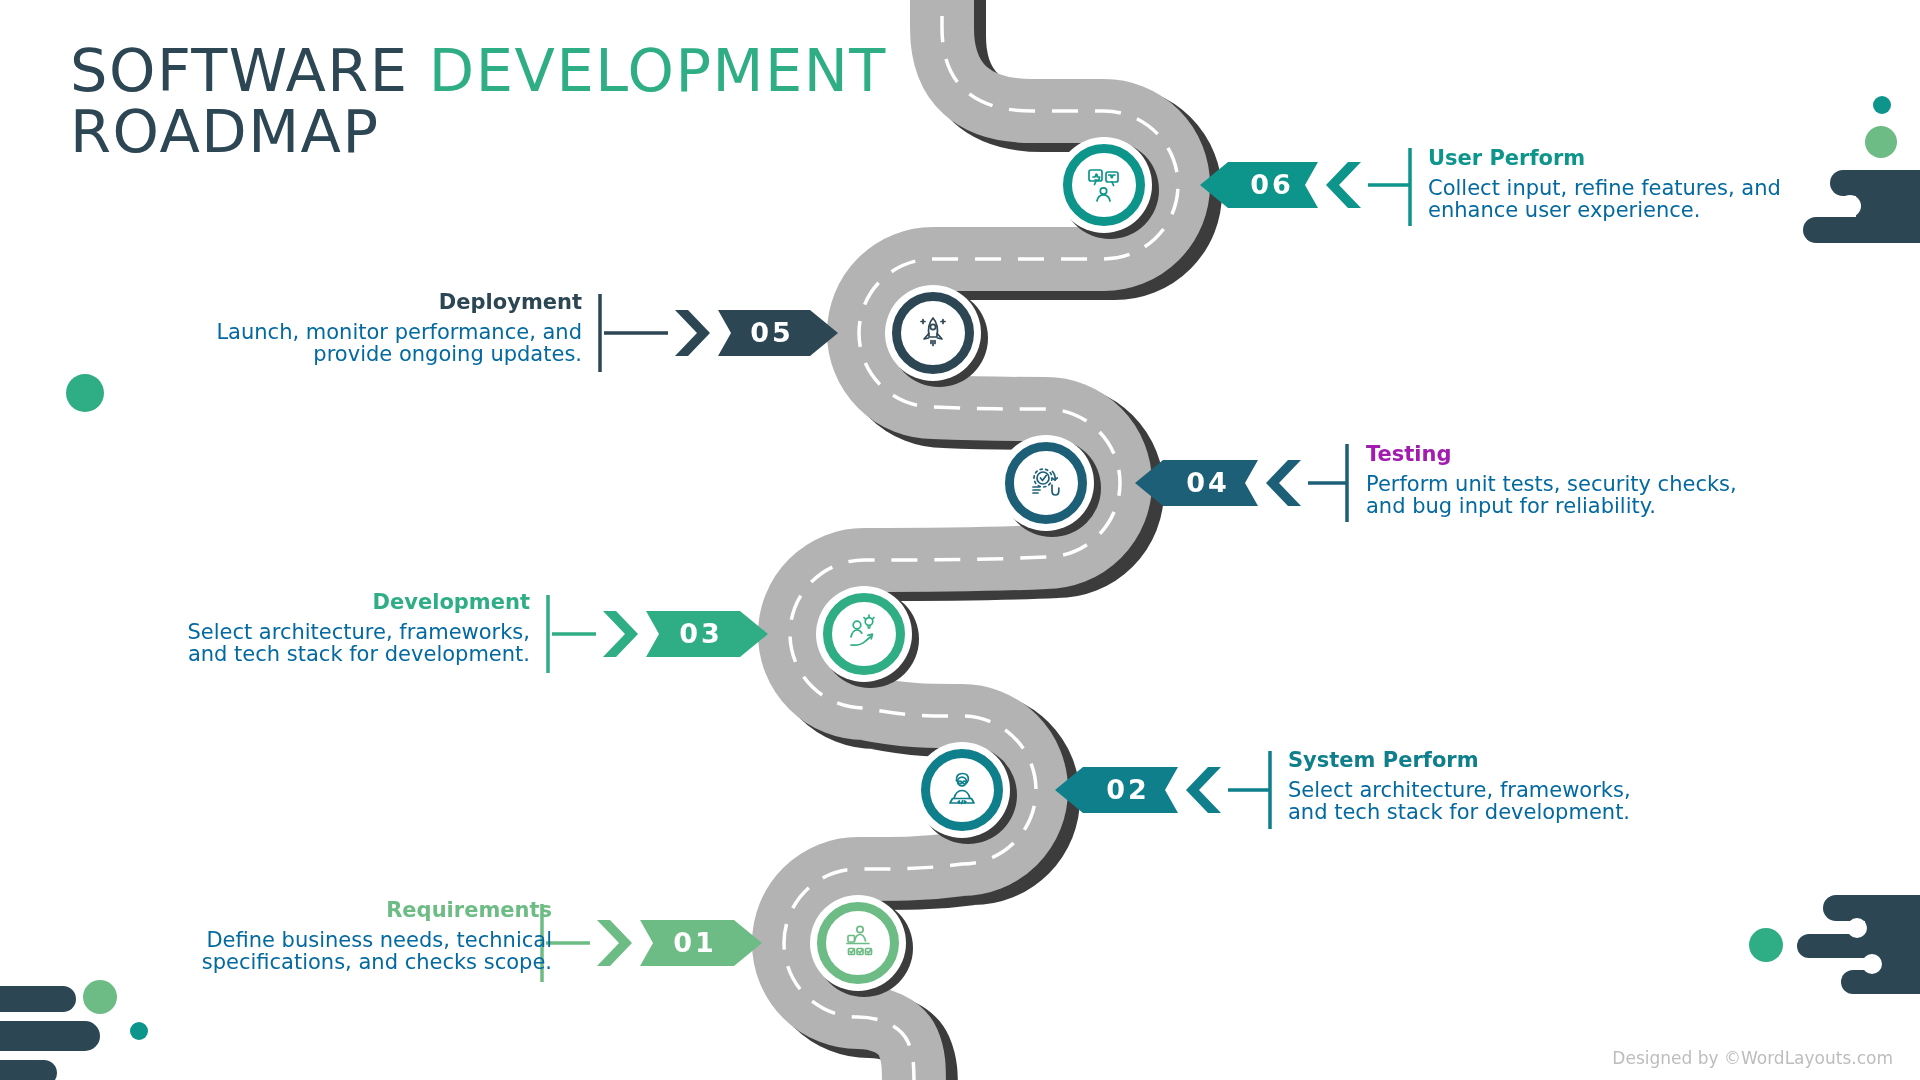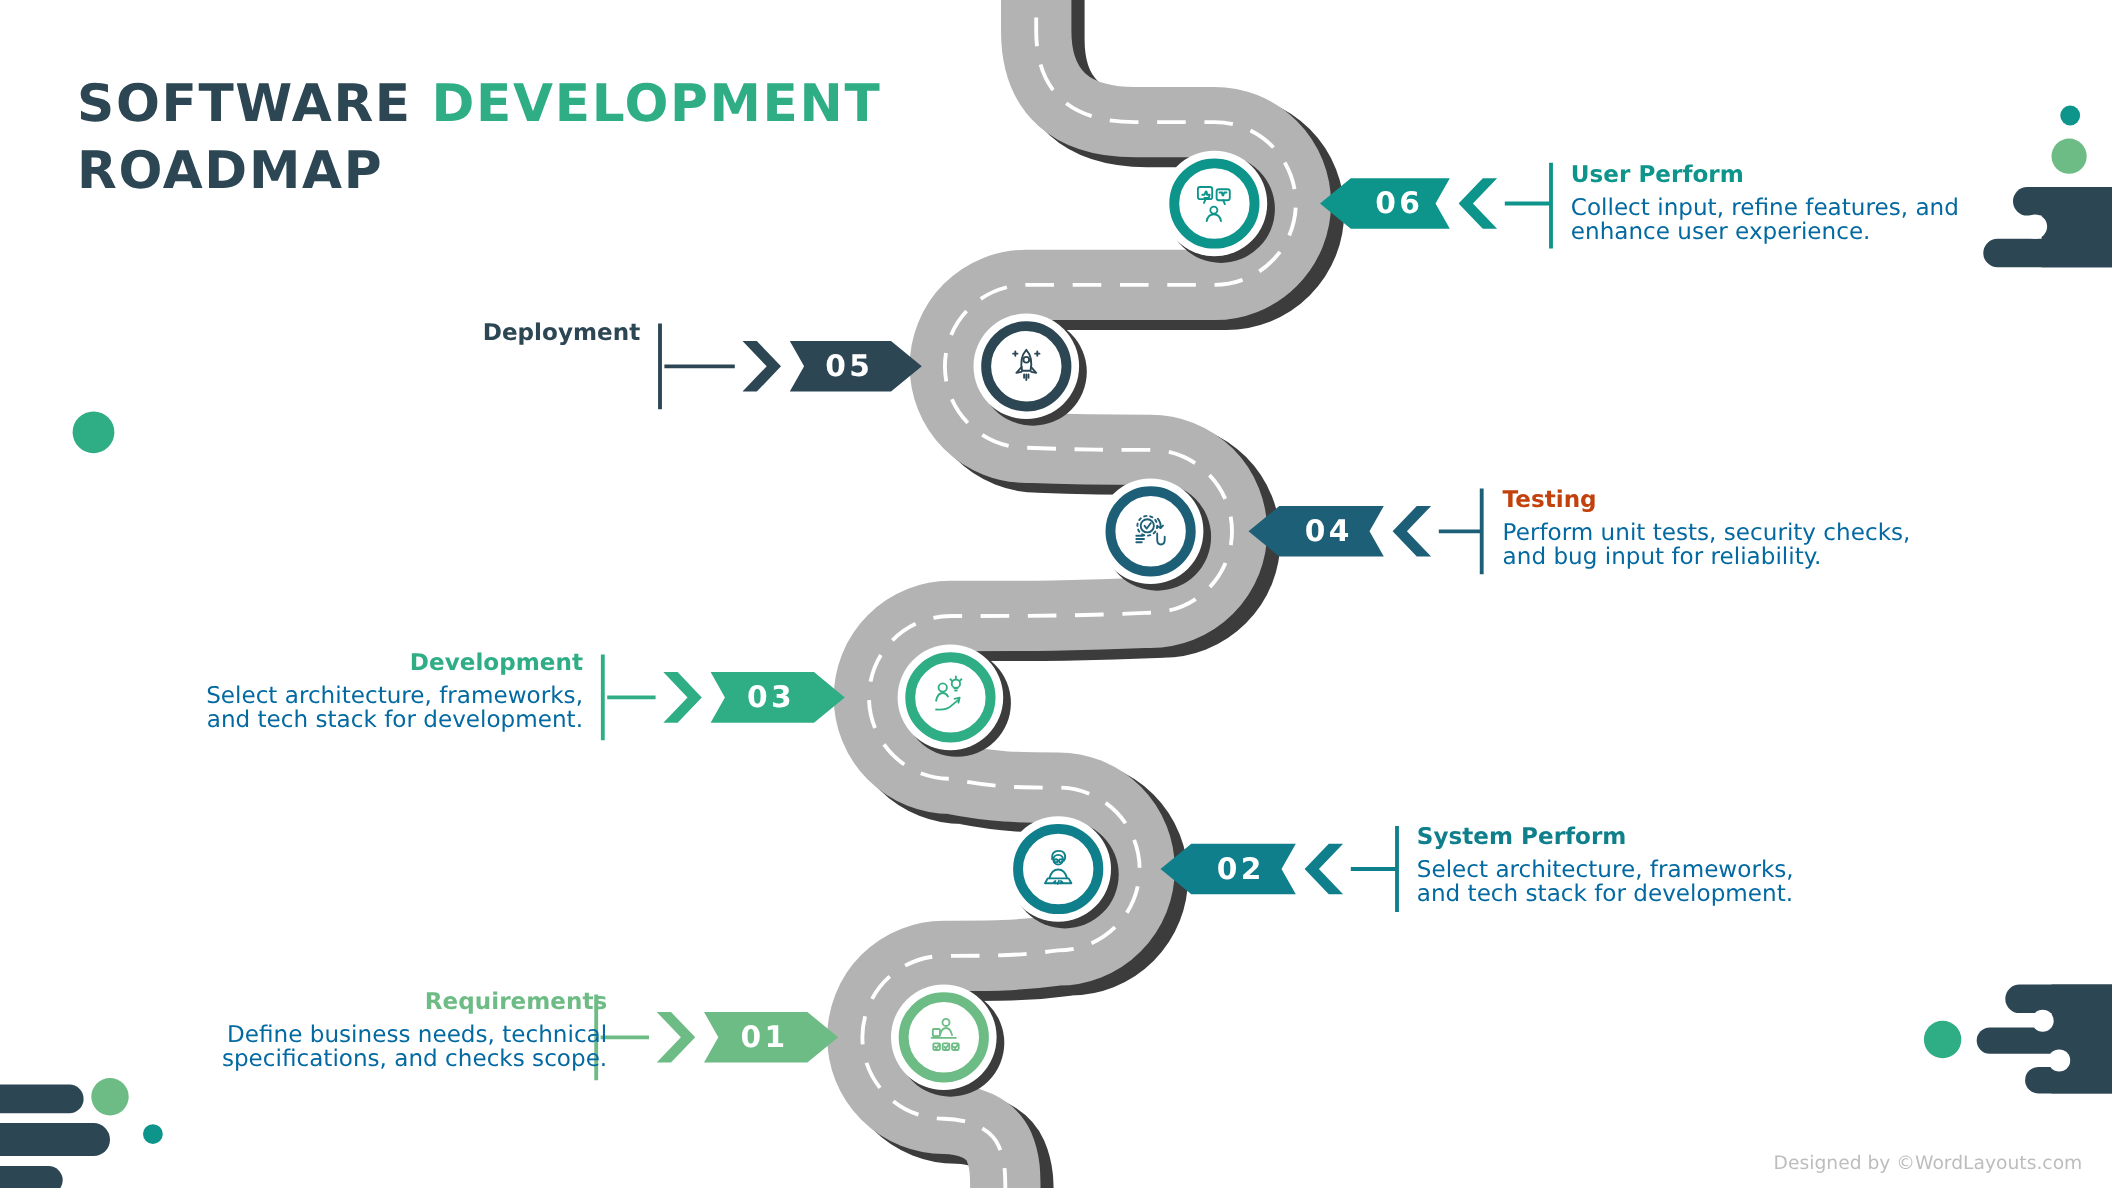--- a/index.html
+++ b/index.html
@@ -1,21 +1,21 @@
 <!DOCTYPE html>
 <html><head>
 <meta charset="utf-8">
 <style>
   html,body{margin:0;padding:0;background:#fff;}
   body{font-family:"DejaVu Sans","Liberation Sans",sans-serif;}
   .canvas{position:relative;width:1920px;height:1080px;overflow:hidden;background:#fff;}
   svg.scene{position:absolute;left:0;top:0;}
 
   
-  .main-title{position:absolute;left:70px;top:64px;font-size:47px;font-weight:bold;
+  .main-title{position:absolute;left:70px;top:40px;font-size:59px;font-weight:normal;
     letter-spacing:1.5px;line-height:61px;color:#2c4654;}
   .main-title .accent{color:#2fae85;}
 
   
   .step-text{position:absolute;}
   .step-text .t{font-size:21px;font-weight:bold;margin-bottom:7px;}
   .step-text .d{font-size:21px;line-height:22px;color:#0369a1;}
   .align-right{text-align:right;}
   .pos-06{left:1428px;top:146px;}
   .pos-04{left:1366px;top:442px;}
@@ -225,24 +225,28 @@
   <div class="step-text pos-06">
     <div class="t" style="color: rgb(13, 148, 139);">User Perform</div>
     <div class="d">
       <div>Collect input, refine features, and</div>
       <div>enhance user experience.</div>
     </div>
   </div>
 
   <div class="step-text pos-05 align-right">
     <div class="t" style="color: rgb(44, 70, 84);">Deployment</div>
+    <div class="d">
+      <div>Launch, monitor performance, and</div>
+      <div>provide ongoing updates.</div>
+    </div>
   </div>
 
   <div class="step-text pos-04">
-    <div class="t" style="color: #c2410c;">Testing</div>
+    <div class="t" style="color: #a21caf;">Testing</div>
     <div class="d">
       <div>Perform unit tests, security checks,</div>
       <div>and bug input for reliability.</div>
     </div>
   </div>
 
   <div class="step-text pos-03 align-right">
     <div class="t" style="color: rgb(47, 174, 133);">Development</div>
     <div class="d">
       <div>Select architecture, frameworks,</div>

